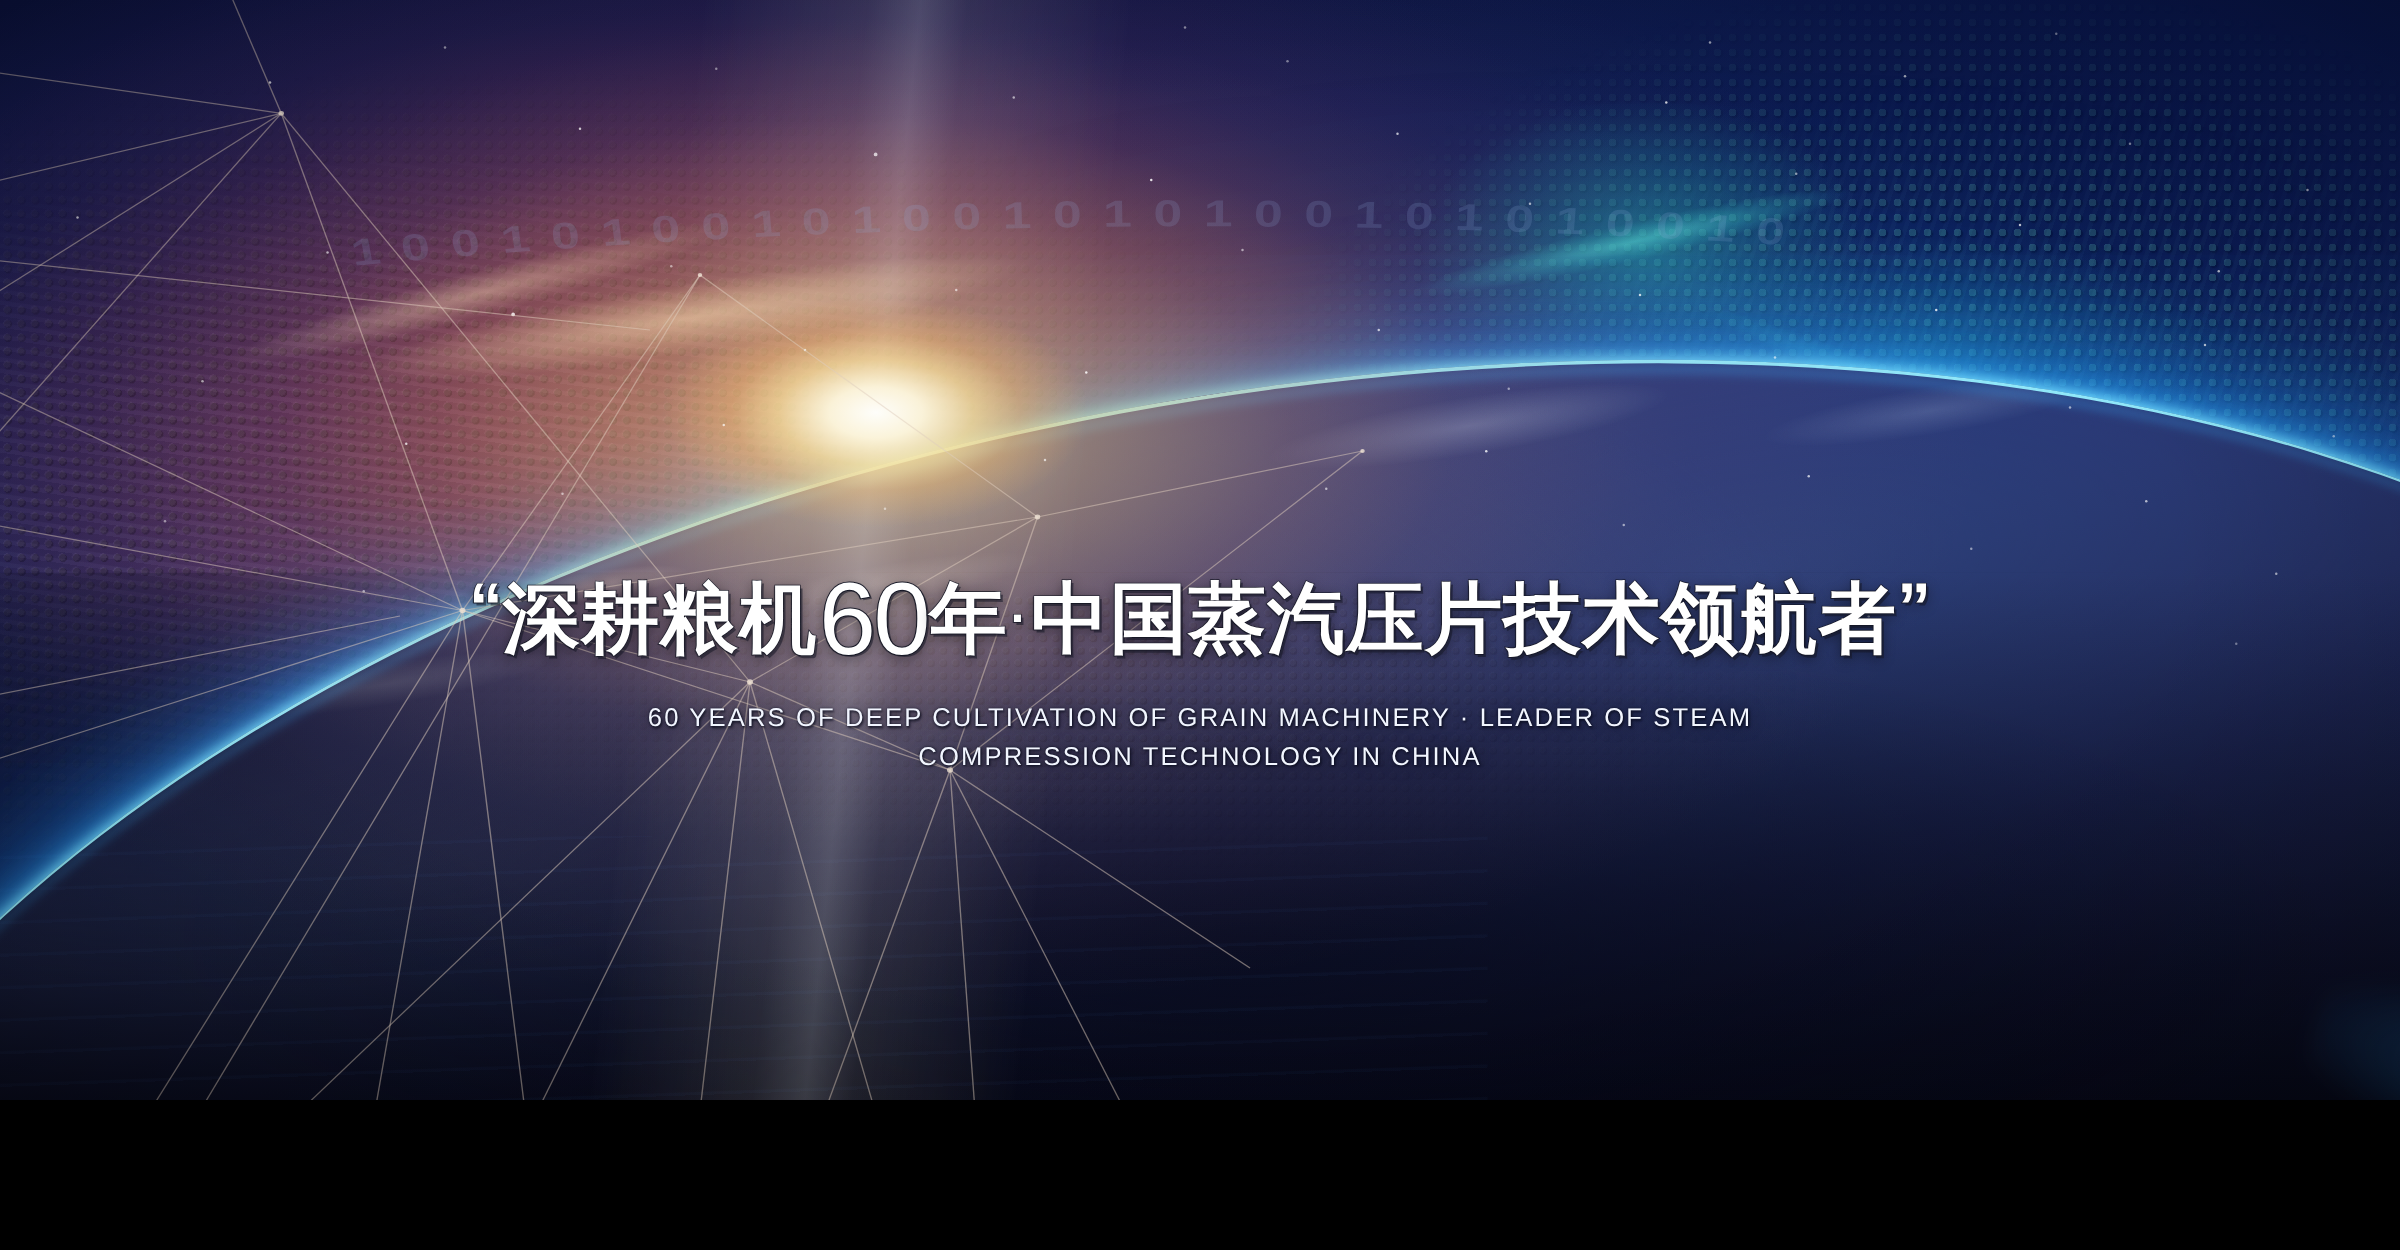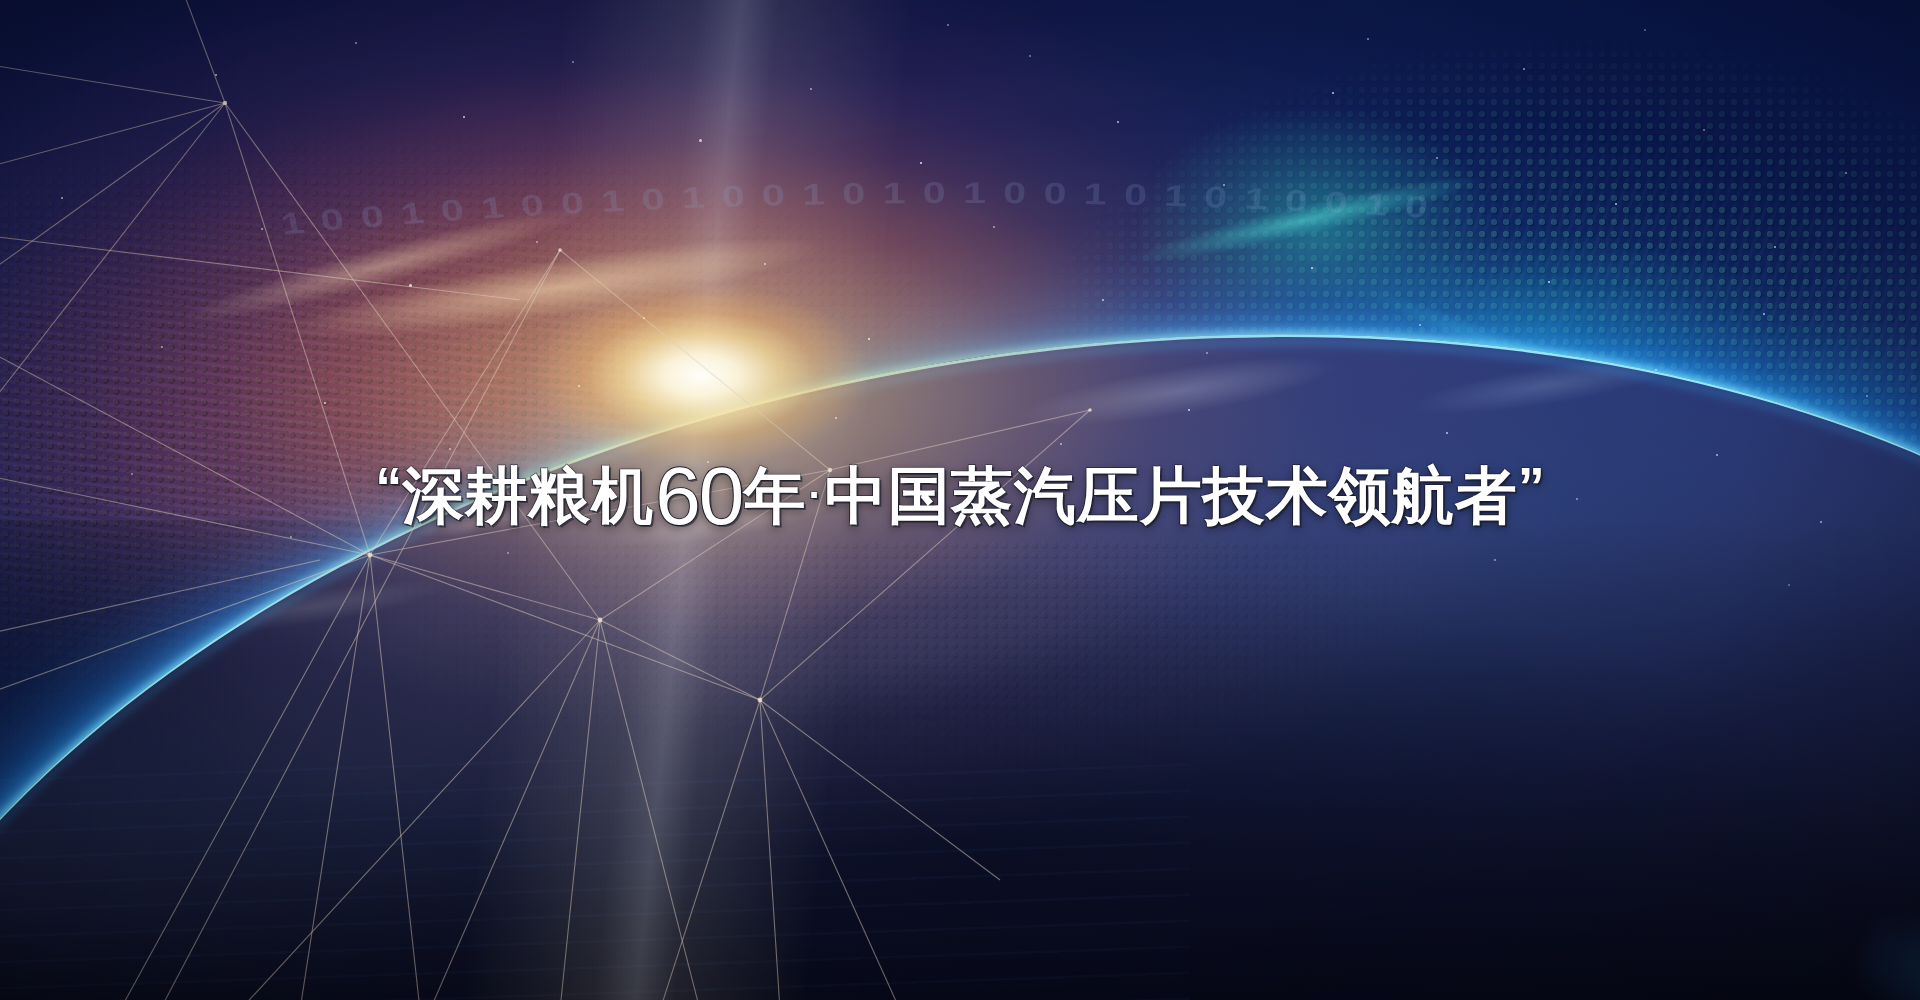--- a/index.html
+++ b/index.html
@@ -7,21 +7,21 @@
     padding: 0;
     background: #000;
   }
   body {
     font-family: "Liberation Sans", sans-serif;
   }
 
   .banner {
     position: relative;
     width: 1920px;
-    height: 1000px;
+    height: 880px;
     overflow: hidden;
     background: #be185d;
   }
 
   
   .layer { position: absolute; inset: 0; }
 
   .sky-base {
     background:
       radial-gradient(ellipse 1100px 620px at 30% 42%,
@@ -546,17 +546,21 @@
       <text>
         <textPath href="#binarc" startOffset="1%" xml:space="preserve">1 0 0 1 0 1 0 0 1 0 1 0 0 1 0 1 0 1 0 0 1 0 1 0 1 0 0 1 0</textPath>
       </text>
     </svg>
   </div>
 
   <div class="text-block">
 
     <h1 class="headline"><span class="quote">“</span><span>深耕粮机</span><span class="num">60</span><span>年</span><span class="sep">·</span><span>中国蒸汽压片技术领航者</span><span class="quote">”</span></h1>
 
+    <p class="sub">
+      <span>60 YEARS OF DEEP CULTIVATION OF GRAIN MACHINERY · LEADER OF STEAM</span>
+      <span class="l2">COMPRESSION TECHNOLOGY IN CHINA</span>
+    </p>
 
   </div>
 
   <div class="layer vignette"></div>
 </div>
 
 </body></html>

